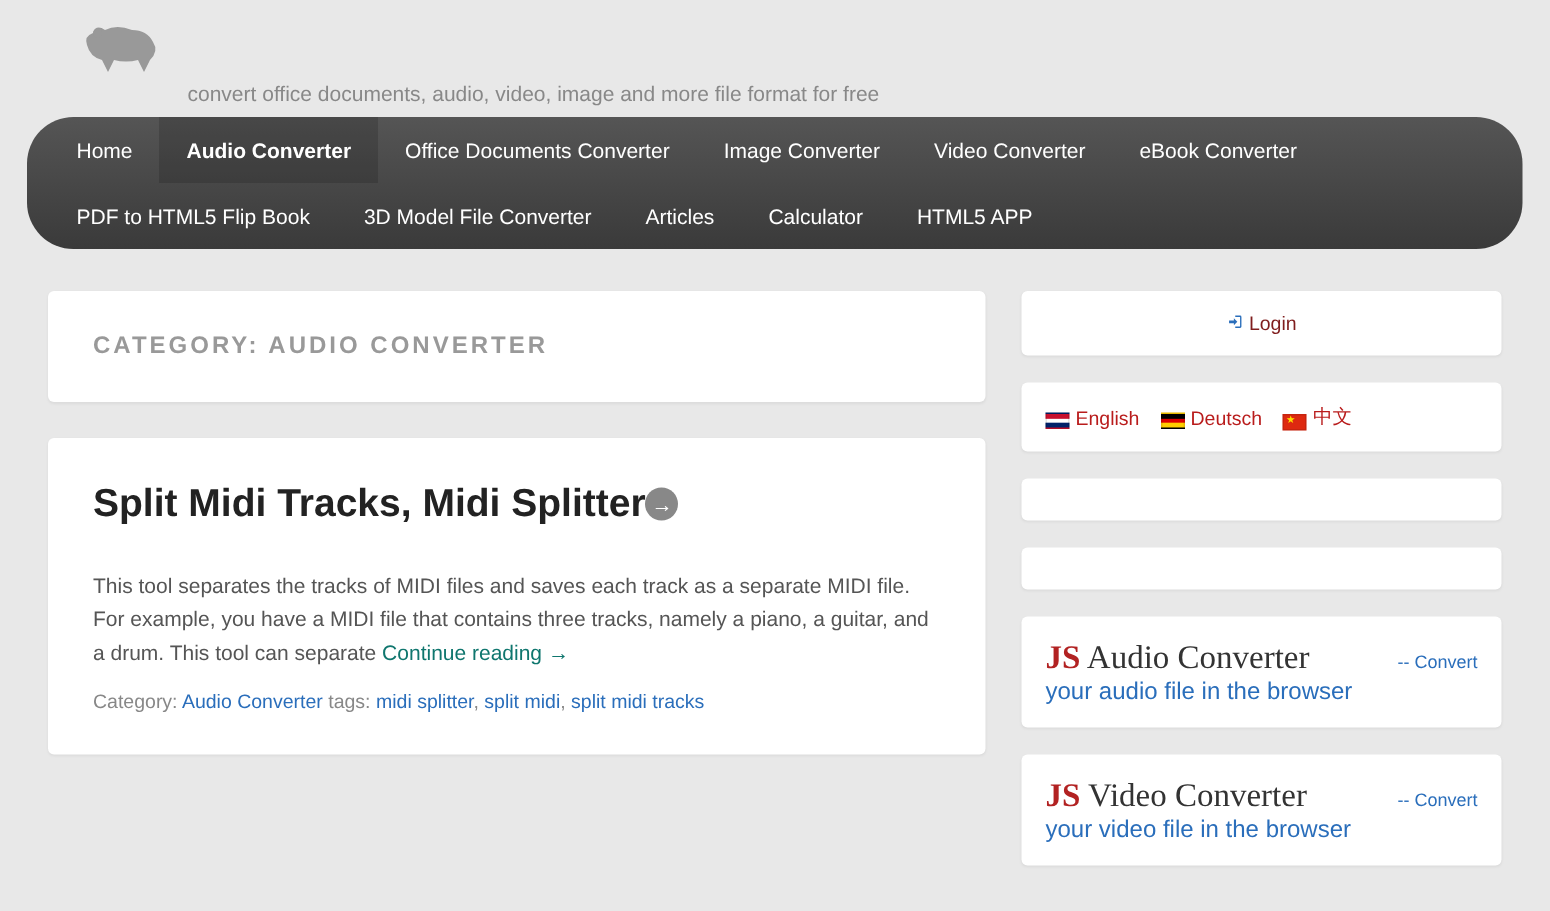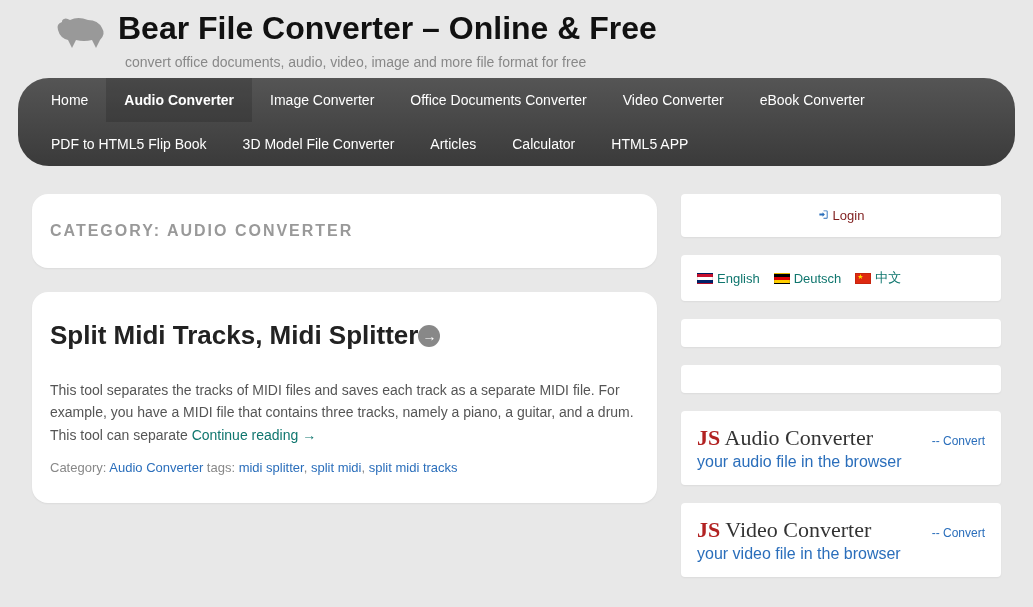--- a/index.html
+++ b/index.html
@@ -8,33 +8,33 @@
 .logo-row { display: flex; align-items: flex-start; gap: 8px; }
 .bear-icon { width: 60px; height: 40px; }
 .bear-icon svg { width: 100%; height: 100%; }
 .site-title { font-size: 32px; font-weight: bold; color: #111; }
 .tagline { font-size: 14px; color: #888; margin-left: 75px; margin-top: 4px; margin-bottom: 8px; }
 .nav { background: linear-gradient(to bottom, #555, #3a3a3a); display: flex; flex-wrap: wrap; padding: 0 15px; margin: 0 18px; border-radius: 31px; }
 .nav-item { color: #fff; font-size: 14px; padding: 14px 18px; cursor: pointer; text-decoration: none; }
 .nav-item.active { font-weight: bold; background: rgba(0,0,0,0.15); }
 .main-wrap { display: flex; gap: 24px; padding: 28px 32px; max-width: 1033px; }
 .content { flex: 1; display: flex; flex-direction: column; gap: 24px; }
-.card { background: #fff; border-radius: 16px; padding: 28px 18px; box-shadow: 0 1px 2px rgba(0,0,0,0.06); }
+.card { background: #fff; border-radius: 4px; padding: 28px 30px; box-shadow: 0 1px 2px rgba(0,0,0,0.06); }
 .cat-label { font-size: 16px; font-weight: bold; color: #999; letter-spacing: 2px; }
 .post-title { font-size: 26px; font-weight: bold; color: #222; display: flex; align-items: center; margin-bottom: 28px; }
 .arrow-badge { width: 22px; height: 22px; border-radius: 50%; background: #888; display: inline-flex; align-items: center; justify-content: center; color: #fff; font-size: 14px; }
 .post-body { font-size: 14px; color: #555; line-height: 1.6; margin-bottom: 14px; }
 .read-more { color: #0f766e; text-decoration: none; cursor: pointer; }
 .meta { font-size: 13px; color: #888; }
 .meta a { color: #2a6ebb; text-decoration: none; cursor: pointer; }
 .sidebar { width: 320px; display: flex; flex-direction: column; gap: 18px; }
 .side-card { background: #fff; border-radius: 4px; padding: 14px 16px; box-shadow: 0 1px 2px rgba(0,0,0,0.06); }
 .login-row { text-align: center; color: #7f1d1d; font-size: 13px; cursor: pointer; display: flex; align-items: center; justify-content: center; gap: 4px; }
 .lang-row { display: flex; gap: 14px; align-items: center; font-size: 13px; flex-wrap: wrap; }
-.lang-item { display: inline-flex; align-items: center; gap: 4px; color: #0f766e; cursor: pointer; }
+.lang-item { display: inline-flex; align-items: flex-end; gap: 4px; color: #b91c1c; cursor: pointer; }
 .flag { width: 16px; height: 11px; display: inline-block; border: 1px solid rgba(0,0,0,0.1); }
 .flag-en { background: linear-gradient(0deg, #012169 0 33%, #fff 33% 66%, #c8102e 66% 100%); }
 .flag-de { background: linear-gradient(180deg, #000 0 33%, #dd0000 33% 66%, #ffce00 66% 100%); }
 .flag-cn { background: #de2910; position: relative; }
 .flag-cn::after { content: '★'; color: #ffde00; font-size: 7px; position: absolute; left: 1px; top: -1px; }
 .empty-card { min-height: 18px; }
 .js-title { font-family: Georgia, 'Times New Roman', serif; font-size: 22px; }
 .js-title .js { color: #b22222; font-weight: bold; }
 .js-title .rest { color: #333; }
 .js-conv { color: #2a6ebb; font-size: 12px; }
@@ -45,30 +45,29 @@
 <body>
 
 <div class="header">
   <div class="logo-row">
     <span class="bear-icon">
       <svg viewBox="0 0 60 40">
           <path fill="#999" d="M8 20 Q6 14 12 12 Q14 6 20 10 Q28 6 38 10 Q48 10 52 18 Q56 24 50 30 L46 38 L42 30 Q34 32 26 30 L22 38 L18 30 Q10 28 8 20 Z"></path>
           <circle cx="15" cy="12" r="3" fill="#999"></circle>
         </svg>
     </span>
-    <h1 class="site-title">Bear File Converter – Online &amp; Free</h1>
   </div>
   <div class="tagline">convert office documents, audio, video, image and more file format for free</div>
 </div>
 
 <nav class="nav" id="nav">
     <a class="nav-item">Home</a>
     <a class="nav-item active">Audio Converter</a>
+    <a class="nav-item">Office Documents Converter</a>
     <a class="nav-item">Image Converter</a>
-    <a class="nav-item">Office Documents Converter</a>
     <a class="nav-item">Video Converter</a>
     <a class="nav-item">eBook Converter</a>
     <a class="nav-item">PDF to HTML5 Flip Book</a>
     <a class="nav-item">3D Model File Converter</a>
     <a class="nav-item">Articles</a>
     <a class="nav-item">Calculator</a>
     <a class="nav-item">HTML5 APP</a>
   </nav>
 
 <div class="main-wrap">

